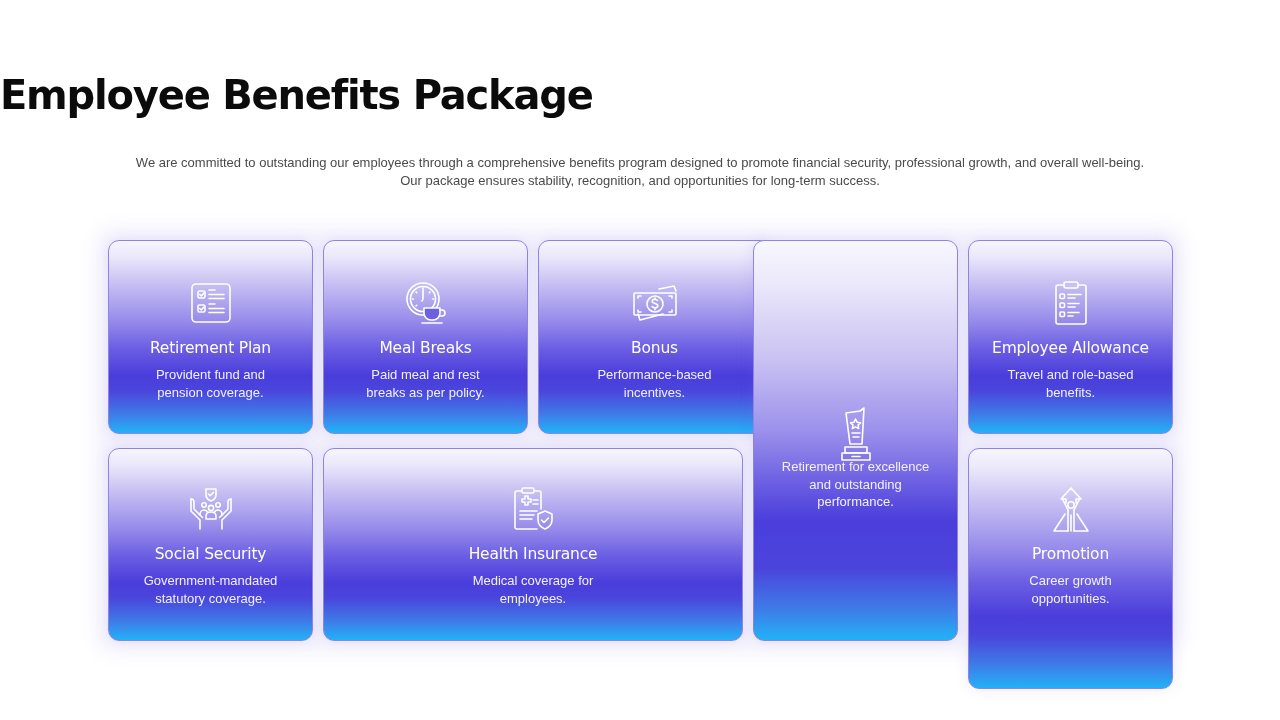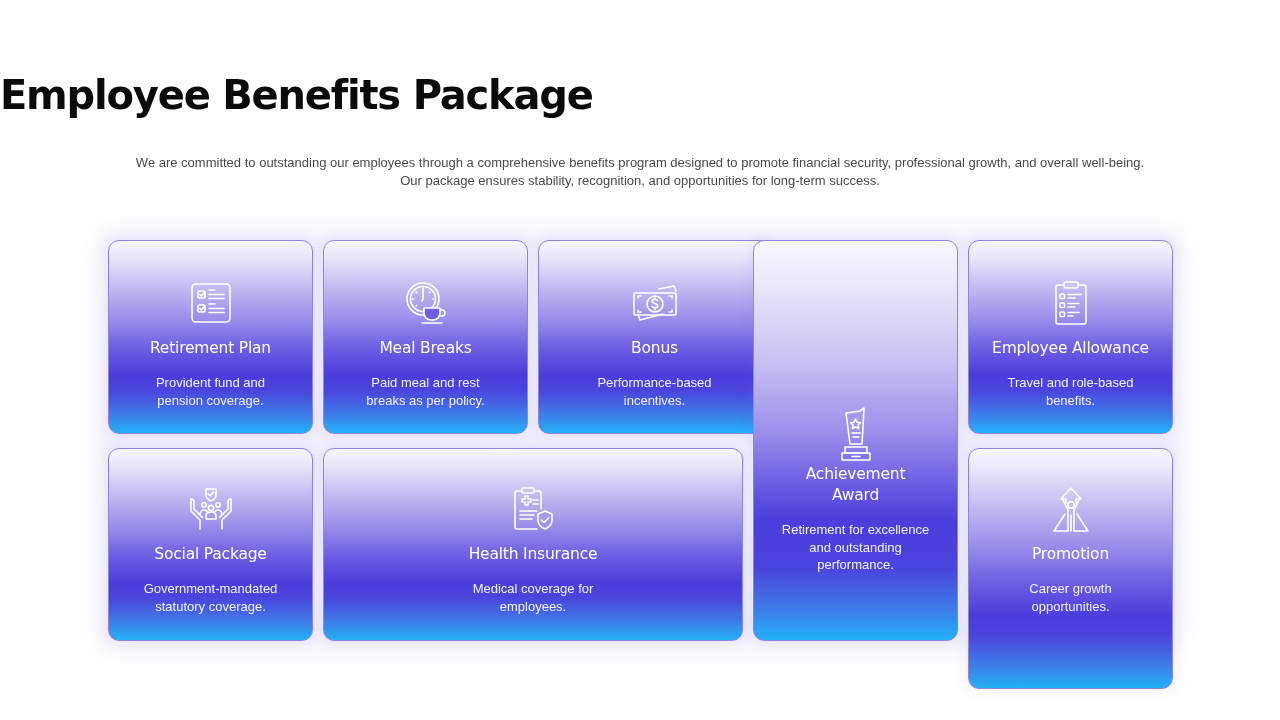--- a/index.html
+++ b/index.html
@@ -33,21 +33,21 @@
     display: flex; flex-direction: column; align-items: center;
   }
   .card .icon { width: 44px; height: 44px; display: block; }
   .card .icon svg { width: 44px; height: 44px; display: block; }
   .card .name {
     font-family: "DejaVu Sans", sans-serif; font-size: 15.5px; letter-spacing: -0.2px;
     color: #ffffff; line-height: 21px; white-space: nowrap;
   }
   .card .desc {
     font-family: "Liberation Sans", sans-serif; font-size: 13px; line-height: 17.5px;
-    color: #f2f1ff; margin-top: 15px;
+    color: #f2f1ff; margin-top: 7px;
   }
   .card .desc span { display: block; }
 
   
   .c-retire { left: 108px; top: 240px; width: 205px; height: 194px; padding-top: 40px; }
   .c-meal   { left: 323px; top: 240px; width: 205px; height: 194px; padding-top: 40px; }
   .c-bonus  { left: 538px; top: 240px; width: 233px; height: 194px; padding-top: 40px; }
   .c-award  { left: 753px; top: 240px; width: 205px; height: 401px; padding-top: 166px;
               background: linear-gradient(180deg,
                 #f8f7fe 0%, #ece9fb 10%, #c9c1f2 30%, #9a8feb 48%, #6e61e3 60%,
@@ -131,24 +131,20 @@
   <span class="icon">
     <svg viewBox="0 0 44 56" style="height:56px;width:44px" fill="none" stroke="#fff" stroke-width="1.6" stroke-linecap="round" stroke-linejoin="round">
       <path d="M12 6l14-2 4-3-2 36H16z"></path>
       <path d="M21.5 12l1.6 3.2 3.5.5-2.5 2.4.6 3.5-3.2-1.7-3.1 1.7.6-3.5-2.5-2.4 3.5-.5z"></path>
       <path d="M18 26h8M19 30h6"></path>
       <path d="M11 40h22v6H11z"></path>
       <path d="M8 46h28v7H8z"></path>
       <path d="M18 49.5h8"></path>
     </svg>
   </span>
-  <div class="name gap-name">
-    <span style="display:block">Achievement</span>
-    <span style="display:block">Award</span>
-  </div>
   <div class="desc">
     <span>Retirement for excellence</span>
     <span>and outstanding</span>
     <span>performance.</span>
   </div>
 </div>
 
 <div class="card c-allow">
   <span class="icon">
     <svg viewBox="0 0 44 44" fill="none" stroke="#fff" stroke-width="1.6" stroke-linecap="round" stroke-linejoin="round">
@@ -179,21 +175,21 @@
       <path d="M33 28c0-3-1.8-5-4-5s-3 1-3.5 2"></path>
       <path d="M17 32v-3c0-2.5 2.2-4 5-4s5 1.5 5 4v3z"></path>
       <path d="M2 12v12l9 9v9"></path>
       <path d="M2 12c1.5 0 3 1 3 3v7l5 5"></path>
       <path d="M10 27l3.5 3.5"></path>
       <path d="M42 12v12l-9 9v9"></path>
       <path d="M42 12c-1.5 0-3 1-3 3v7l-5 5"></path>
       <path d="M34 27l-3.5 3.5"></path>
     </svg>
   </span>
-  <div class="name gap-name">Social Package</div>
+  <div class="name gap-name">Social Security</div>
   <div class="desc">
     <span>Government-mandated</span>
     <span>statutory coverage.</span>
   </div>
 </div>
 
 <div class="card c-health">
   <span class="icon">
     <svg viewBox="0 0 44 44" fill="none" stroke="#fff" stroke-width="1.6" stroke-linecap="round" stroke-linejoin="round">
       <path d="M30 22V6a2 2 0 0 0-2-2H6a2 2 0 0 0-2 2v34a2 2 0 0 0 2 2h20"></path>

